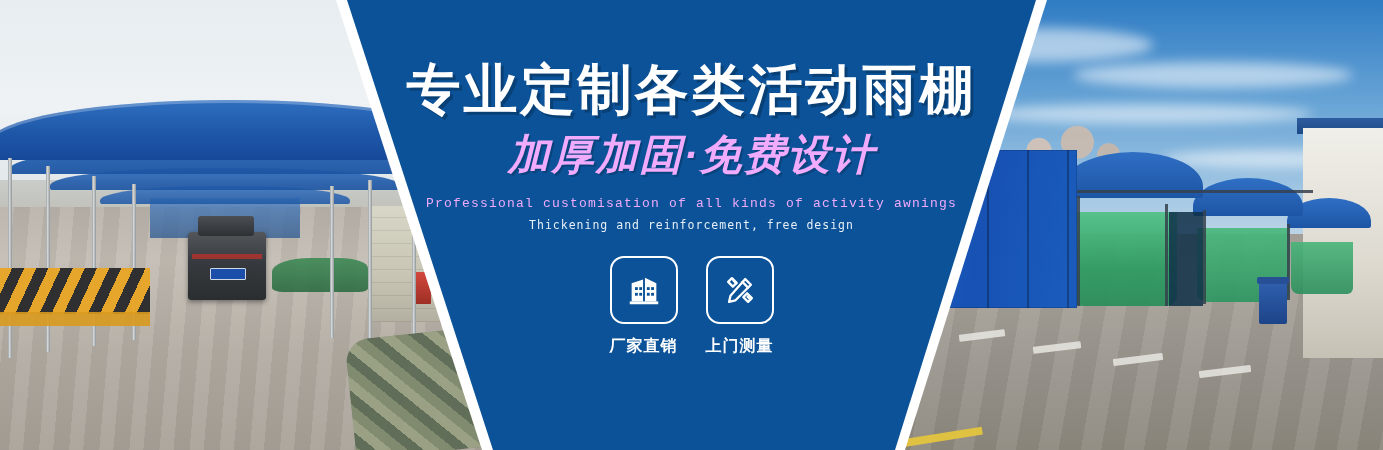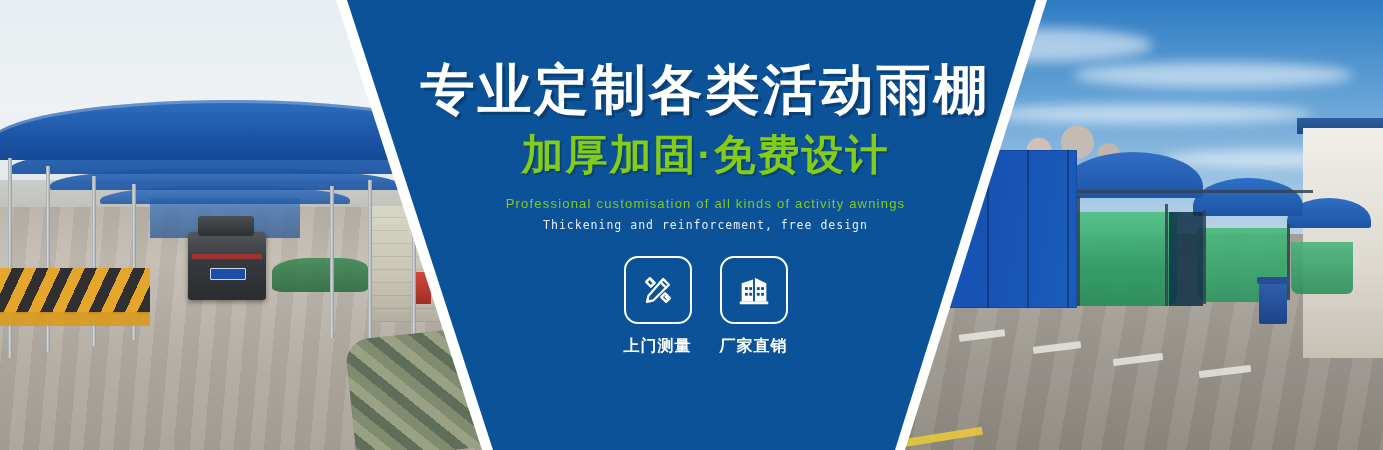--- a/index.html
+++ b/index.html
@@ -154,47 +154,48 @@
     clip-path:polygon(336px 0, 1047px 0, 905px 450px, 482px 450px);
   }
   .wedge{
     position:absolute;inset:0;
     clip-path:polygon(347px 0, 1036px 0, 895px 450px, 493px 450px);
   }
   .wedge-bg{position:absolute;inset:0;background:#0b5298;}
 
   
   .content{
-    position:absolute;left:361px;top:0;width:689px;height:450px;
+    position:absolute;left:347px;top:0;width:689px;height:450px;
     display:flex;flex-direction:column;align-items:center;
     pointer-events:auto;
   }
   .headline{
     margin-top:62px;
     color:#ffffff;
     font-size:54px;
     font-weight:bold;
     letter-spacing:3px;
     line-height:1;
     text-shadow:3px 3px 0 rgba(0,0,0,.22);
     white-space:nowrap;
   }
   .subhead{
     margin-top:18px;
-    color:#84cc16;
+    color:#f0abfc;
     font-size:42px;
     font-weight:bold;
     letter-spacing:2px;
     line-height:1;
     text-shadow:2px 2px 0 rgba(0,0,0,.18);
     white-space:nowrap;
+    font-style:italic;
   }
   .eng1{
-    margin-top:20px;color:#84cc16;font-size:13px;letter-spacing:1.2px;
-    font-family:Liberation Sans, sans-serif;white-space:nowrap;
+    margin-top:20px;color:#f0abfc;font-size:13px;letter-spacing:1.2px;
+    font-family:Liberation Mono, monospace;white-space:nowrap;
   }
   .eng2{
     margin-top:7px;color:#e6eef6;font-size:11.5px;letter-spacing:1px;
     font-family:"DejaVu Sans Mono","Liberation Mono",monospace;white-space:nowrap;
   }
 
   .features{
     margin-top:24px;
     display:flex;gap:24px;align-items:flex-start;justify-content:center;
   }
@@ -296,53 +297,53 @@
 
     <div class="headline">专业定制各类活动雨棚</div>
 
     <div class="subhead">加厚加固·免费设计</div>
 
     <div class="eng1">Professional customisation of all kinds of activity awnings</div>
 
     <div class="eng2">Thickening and reinforcement, free design</div>
 
     <div class="features">
-
-      <div class="feature">
-        <div class="feature-box">
-          <svg viewBox="0 0 40 40" aria-hidden="true">
-            <g fill="none" stroke="#ffffff" stroke-width="2.4" stroke-linejoin="round" stroke-linecap="round">
-              <path d="M25.5 8.5 L31.5 14.5 L15 31 L8.5 32.5 L10 26 Z"></path>
-              <path d="M11.5 7.5 L16.5 12.5 L12.5 16.5 L7.5 11.5 Z"></path>
-              <path d="M27.5 23.5 L32.5 28.5 L28.5 32.5 L23.5 27.5 Z"></path>
-              <path d="M13 10 L16 13"></path>
-              <path d="M28 27 L31 30"></path>
-              <path d="M22.5 11.5 L28.5 17.5"></path>
-            </g>
-          </svg>
-        </div>
-        <div class="feature-label">上门测量</div>
-      </div>
 
       <div class="feature">
         <div class="feature-box">
           <svg viewBox="0 0 40 40" aria-hidden="true">
             <path fill="#ffffff" d="M19 9 L7 13 L7 32 L19 32 Z"></path>
             <path fill="#ffffff" d="M21 7 L33 13 L33 32 L21 32 Z"></path>
             <rect x="10.5" y="17" width="3" height="3" fill="#0b5298"></rect>
             <rect x="10.5" y="23" width="3" height="3" fill="#0b5298"></rect>
             <rect x="15" y="17" width="3" height="3" fill="#0b5298"></rect>
             <rect x="15" y="23" width="3" height="3" fill="#0b5298"></rect>
             <rect x="23" y="17" width="3" height="3" fill="#0b5298"></rect>
             <rect x="23" y="23" width="3" height="3" fill="#0b5298"></rect>
             <rect x="27.5" y="17" width="3" height="3" fill="#0b5298"></rect>
             <rect x="27.5" y="23" width="3" height="3" fill="#0b5298"></rect>
             <rect x="5" y="32" width="30" height="3" fill="#ffffff"></rect>
           </svg>
         </div>
         <div class="feature-label">厂家直销</div>
       </div>
 
+      <div class="feature">
+        <div class="feature-box">
+          <svg viewBox="0 0 40 40" aria-hidden="true">
+            <g fill="none" stroke="#ffffff" stroke-width="2.4" stroke-linejoin="round" stroke-linecap="round">
+              <path d="M25.5 8.5 L31.5 14.5 L15 31 L8.5 32.5 L10 26 Z"></path>
+              <path d="M11.5 7.5 L16.5 12.5 L12.5 16.5 L7.5 11.5 Z"></path>
+              <path d="M27.5 23.5 L32.5 28.5 L28.5 32.5 L23.5 27.5 Z"></path>
+              <path d="M13 10 L16 13"></path>
+              <path d="M28 27 L31 30"></path>
+              <path d="M22.5 11.5 L28.5 17.5"></path>
+            </g>
+          </svg>
+        </div>
+        <div class="feature-label">上门测量</div>
+      </div>
+
 
 
     </div>
   </div>
 </div>
 
 </body></html>

